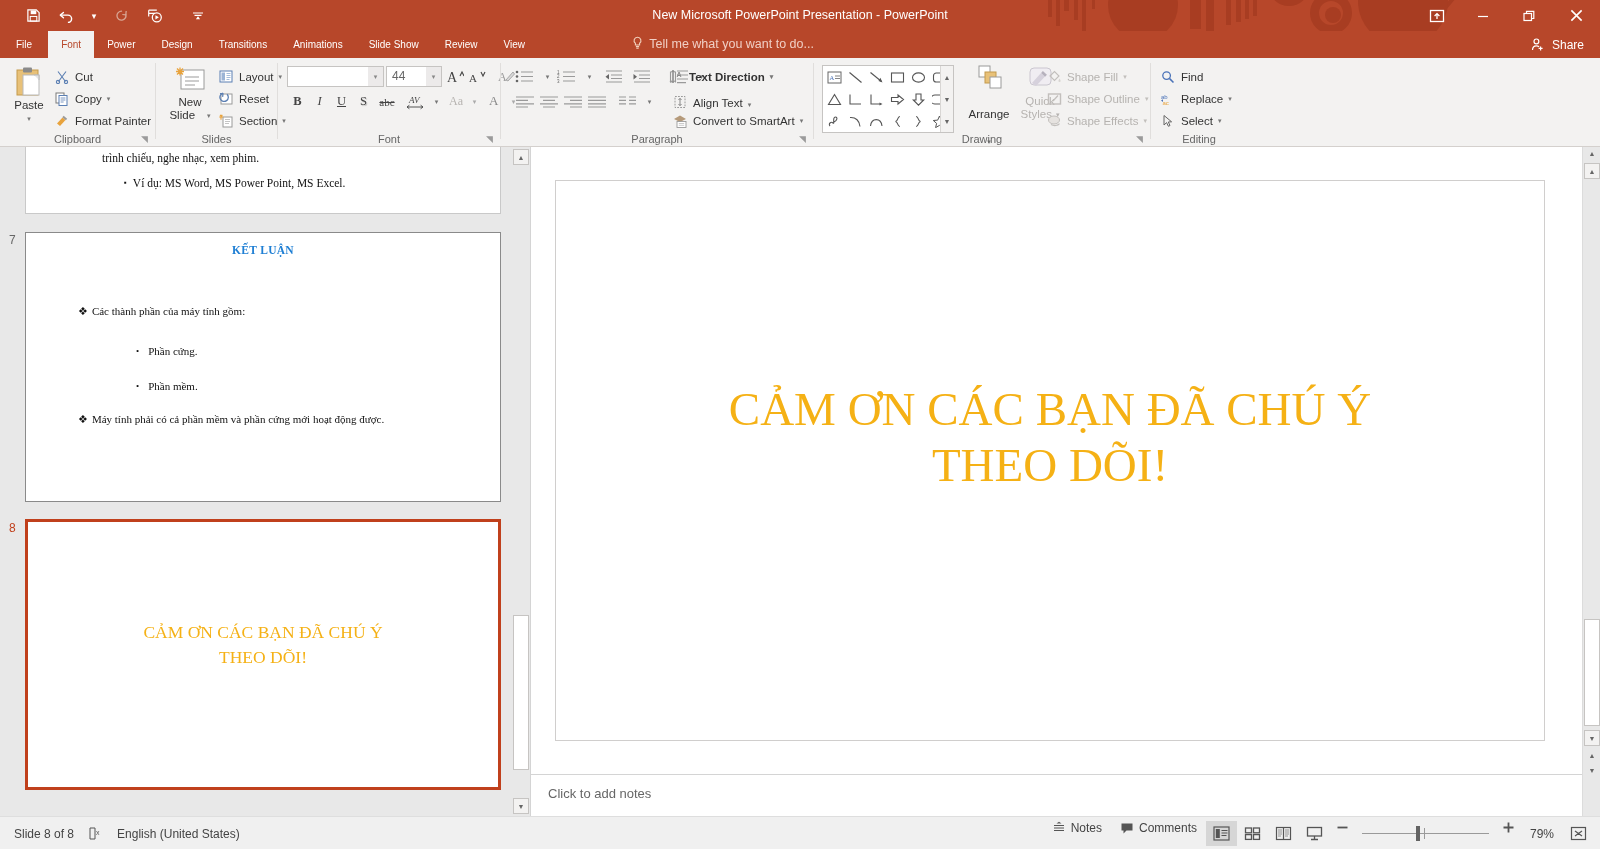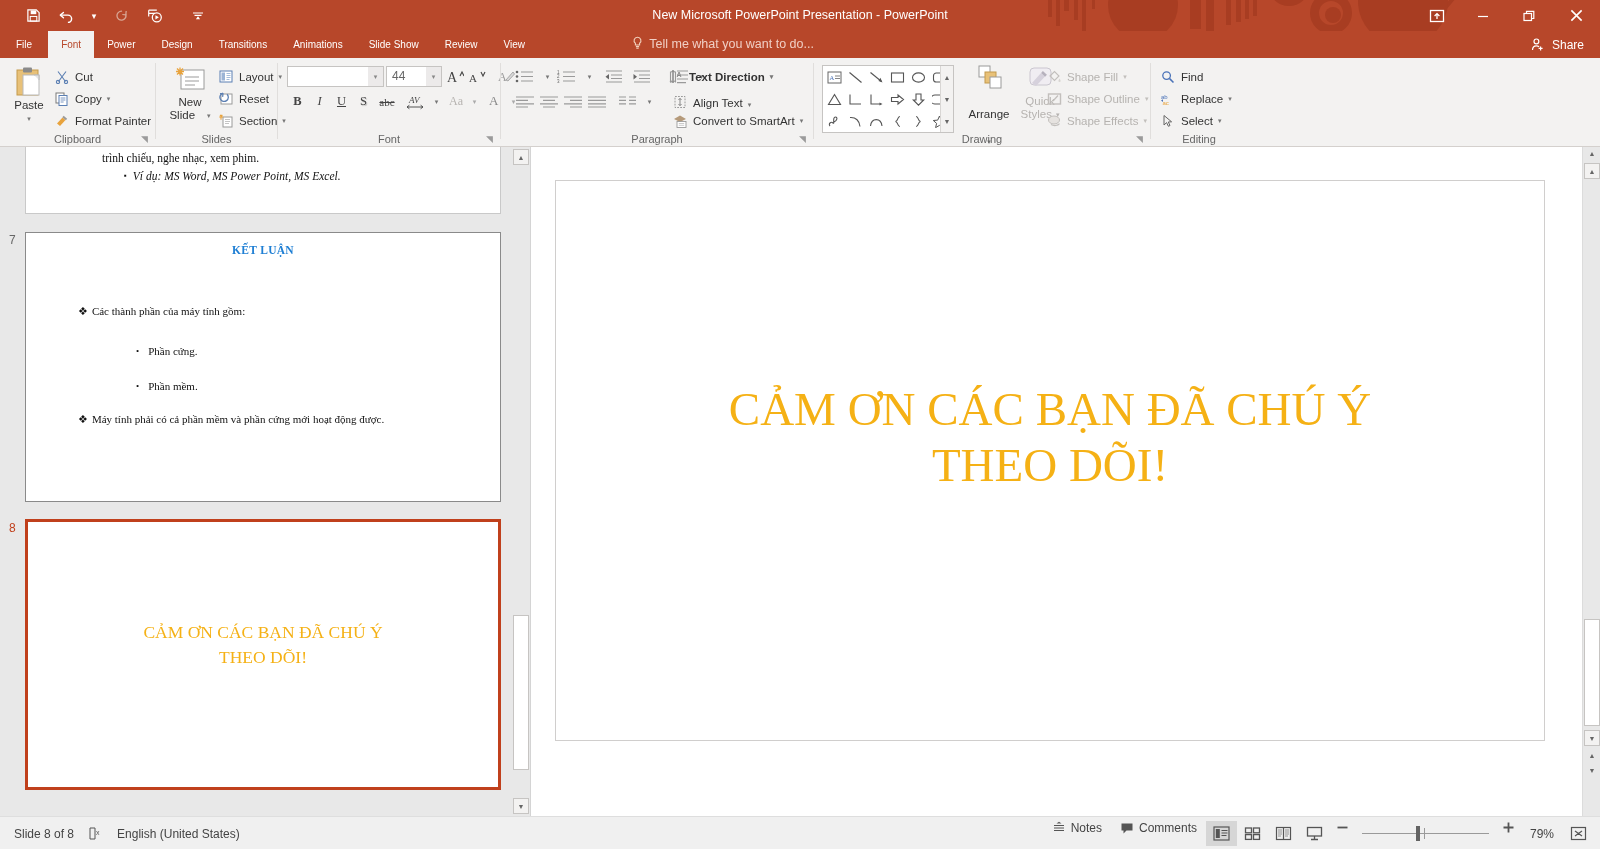--- a/index.html
+++ b/index.html
@@ -759,21 +759,21 @@
     <div class="glabel">Editing</div>
   </div>
 </div>
 
 <div class="workarea">
 
   <div class="thumbpane">
 
     <div class="thumb partial" style="top:-53px; height:120px;">
       <div style="position:absolute; left:76px; top:58px; width:390px; font-family:'Liberation Serif',serif; font-size:11.5px; color:#111;">trình chiếu, nghe nhạc, xem phim.</div>
-      <div style="position:absolute; left:98px; top:76px; width:370px; font-family:'Liberation Serif',serif; font-size:11.5px; color:#111;font-style:italic;">
+      <div style="position:absolute; left:98px; top:83px; width:370px; font-family:'Liberation Serif',serif; font-size:11.5px; color:#111;">
         <span style="font-size:8px; margin-right:6px; vertical-align:2px;">▪</span><span>Ví dụ: MS Word, MS Power Point, MS Excel.</span>
       </div>
     </div>
 
     <div class="thumbnum" style="left:9px; top:86px;">7</div>
     <div class="thumb norm" style="top:85px; height:270px;">
       <div style="position:absolute; left:0; top:11px; width:100%; text-align:center; color:#1f7fd4; font-family:'Liberation Serif',serif; font-size:11.5px; font-weight:bold; letter-spacing:.3px;">KẾT LUẬN</div>
 
       <div style="position:absolute; left:52px; top:71px; width:300px; font-family:'Liberation Serif',serif; font-size:11px; color:#111; line-height:14px;">
         <span style="margin-right:4px;">❖</span><span>Các thành phần của máy tính gồm:</span>
@@ -808,20 +808,23 @@
 
   <div class="slidepane">
     <div class="slide">
       <div class="slide-title">
         <span>CẢM ƠN CÁC BẠN ĐÃ CHÚ Ý</span><br>
         <span>THEO DÕI!</span>
       </div>
     </div>
   </div>
 
+  <div class="notesbar">
+    <div class="txt">Click to add notes</div>
+  </div>
 
   <div class="vscroll">
     <div style="position:absolute;left:1px;top:0px;width:16px;height:13px;display:flex;align-items:center;justify-content:center;font-size:7px;color:#666;">▲</div>
     <div style="position:absolute;left:1px;top:16px;width:16px;height:16px;border:1px solid #c6c4c2;background:#f3f2f1;display:flex;align-items:center;justify-content:center;font-size:7px;color:#666;">▲</div>
     <div style="position:absolute;left:1px;top:472px;width:16px;height:107px;background:#fff;border:1px solid #c6c4c2;"></div>
     <div style="position:absolute;left:1px;top:583px;width:16px;height:16px;border:1px solid #c6c4c2;background:#f3f2f1;display:flex;align-items:center;justify-content:center;font-size:7px;color:#666;">▼</div>
     <div style="position:absolute;left:1px;top:602px;width:16px;height:13px;display:flex;align-items:center;justify-content:center;font-size:7px;color:#666;">▲</div>
     <div style="position:absolute;left:1px;top:617px;width:16px;height:13px;display:flex;align-items:center;justify-content:center;font-size:7px;color:#666;">▼</div>
   </div>
 </div>

